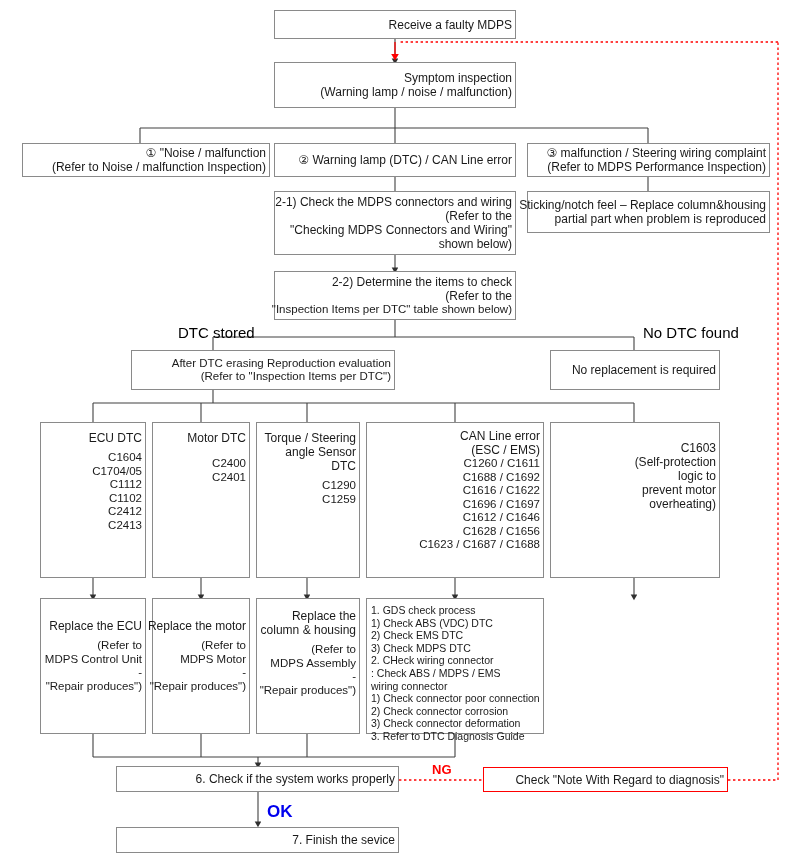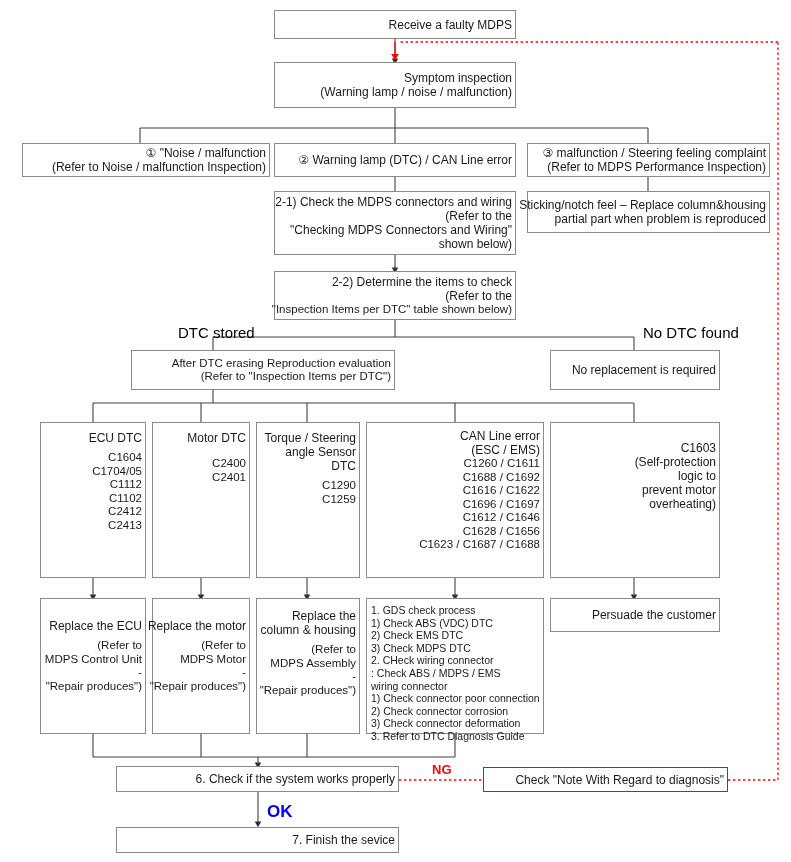--- a/index.html
+++ b/index.html
@@ -138,21 +138,21 @@
   <div class="box" style="left:22px; top:143px; width:248px; height:34px;">
     <span class="ln">① "Noise / malfunction</span>
     <span class="ln">(Refer to Noise / malfunction Inspection)</span>
   </div>
 
   <div class="box" style="left:274px; top:143px; width:242px; height:34px;">
     <span class="ln">② Warning lamp (DTC) / CAN Line error</span>
   </div>
 
   <div class="box" style="left:527px; top:143px; width:243px; height:34px;">
-    <span class="ln">③ malfunction / Steering feeling complaint</span>
+    <span class="ln">③ malfunction / Steering wiring complaint</span>
     <span class="ln">(Refer to MDPS Performance Inspection)</span>
   </div>
 
   <div class="box" style="left:274px; top:191px; width:242px; height:64px;">
     <span class="ln">2-1) Check the MDPS connectors and wiring</span>
     <span class="ln">(Refer to the</span>
     <span class="ln">"Checking  MDPS Connectors and Wiring"</span>
     <span class="ln">shown below)</span>
   </div>
 
@@ -262,23 +262,20 @@
     <span class="ln tiny">   3) Check MDPS DTC</span>
     <span class="ln tiny">2. CHeck wiring connector</span>
     <span class="ln tiny">   : Check ABS / MDPS / EMS</span>
     <span class="ln tiny">    wiring connector</span>
     <span class="ln tiny">   1) Check connector poor connection</span>
     <span class="ln tiny">   2) Check connector corrosion</span>
     <span class="ln tiny">   3) Check connector deformation</span>
     <span class="ln tiny">3. Refer to DTC Diagnosis Guide</span>
   </div>
 
-  <div class="box" style="left:550px; top:598px; width:170px; height:34px;">
-    <span class="ln">Persuade the customer</span>
-  </div>
 
   <div class="box" style="left:116px; top:766px; width:283px; height:26px;">
     <span class="ln">6. Check if the system works properly</span>
   </div>
 
   <div class="lbl ng" style="left:432px; top:762px;">NG</div>
 
   <div class="box redbox" style="left:483px; top:767px; width:245px; height:25px;">
     <span class="ln">Check "Note With Regard to diagnosis"</span>
   </div>

